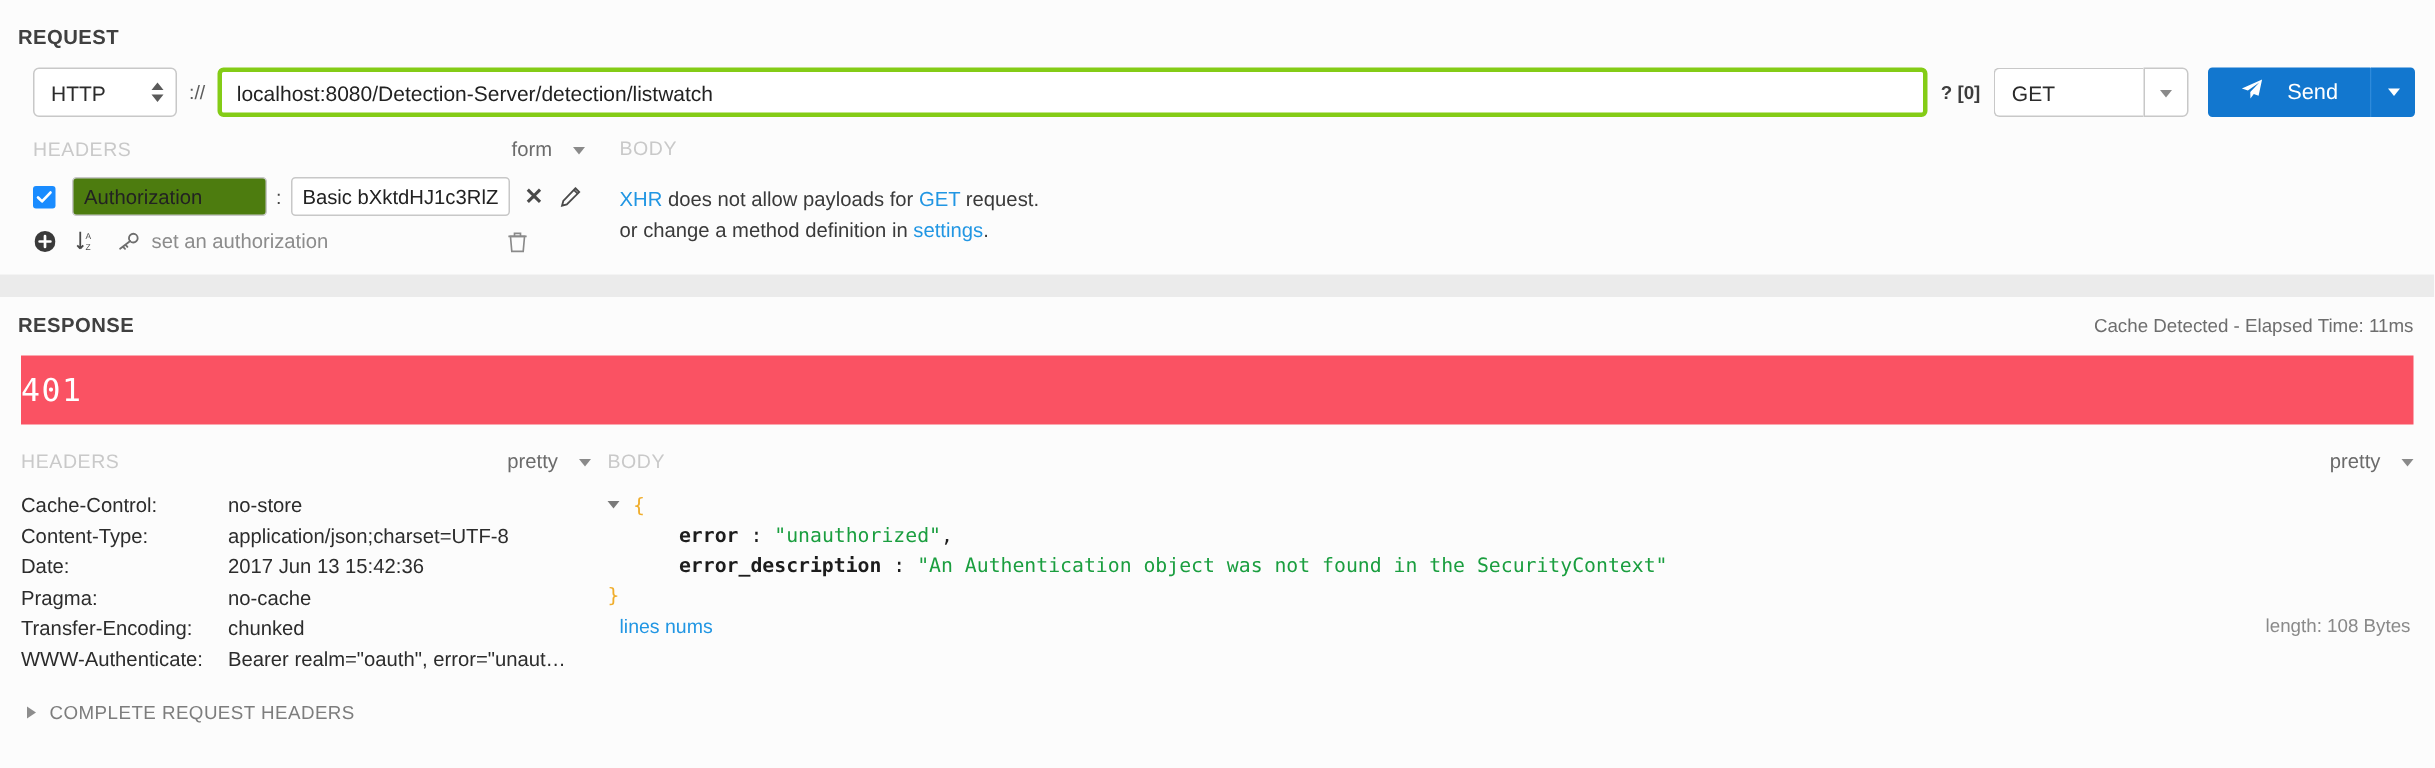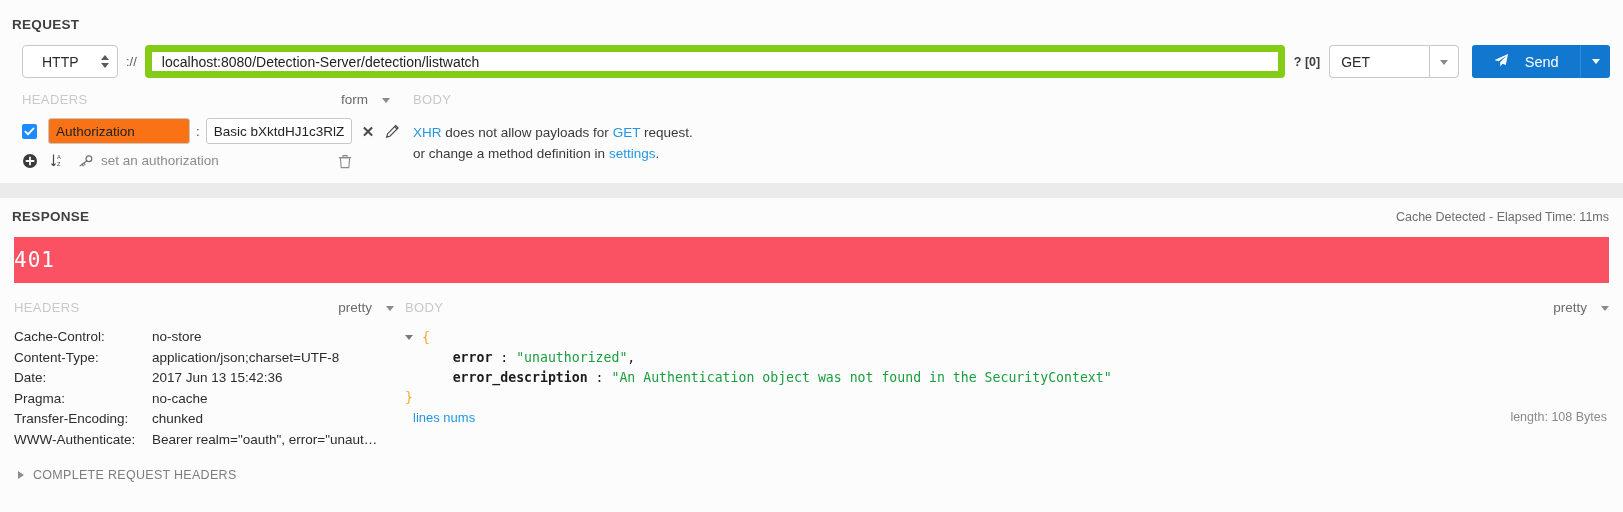--- a/index.html
+++ b/index.html
@@ -35,30 +35,30 @@
   .request { position: absolute; left:0; top:0; width:1623px; height:183px; background:#fcfcfc; }
   .req-title { position: absolute; left: 12px; top: 17px; }
 
   .urlrow { position: absolute; left: 22px; top: 45px; display: flex; align-items: center; }
   .scheme-select {
     width: 96px; height: 33px; border: 1px solid #c8c8c8; border-radius: 4px;
     background: #fff; font-size: 14px; color: #2b2b2b;
     display: flex; align-items: center; padding: 0 8px 0 11px;
     position: relative; cursor: pointer;
   }
-  .scheme-select .lbl { flex: 1; margin-left: 8px; }
+  .scheme-select .lbl { flex: 1; }
   .spin { display: flex; flex-direction: column; gap: 3px; align-items: center; }
   .spin i {
     display:block; width:0; height:0; border-left:4px solid transparent; border-right:4px solid transparent;
   }
   .spin .up { border-bottom: 5px solid #5a5a5a; }
   .spin .dn { border-top: 5px solid #5a5a5a; }
   .proto-sep { font-size: 13px; color: #5c5c5c; margin: 0 8px; }
   .url-input {
-    width: 1140px; height: 33px; border: 7px solid #84cc16; border-radius: 4px;
+    width: 1140px; height: 33px; border: 3px solid #84cc16; border-radius: 4px;
     background: #fff; font-size: 14px; color: #222; padding: 0 10px;
     font-family: "Liberation Sans", sans-serif; outline: none;
   }
   .qmark { font-size: 12.5px; font-weight: bold; color: #3d3d3d; margin: 0 9px; white-space: nowrap; }
   .method-select {
     width: 100px; height: 33px; border: 1px solid #c8c8c8; border-right: none;
     border-radius: 4px 0 0 4px; background: #fff; font-size: 14px; color: #2b2b2b;
     display: flex; align-items: center; padding-left: 11px; cursor: pointer;
   }
   .method-caret {
@@ -82,22 +82,22 @@
   
   .hdr-block { position: absolute; left: 22px; top: 90px; width: 368px; }
   .hdr-top { display: flex; align-items: center; justify-content: space-between; height: 18px; }
   .hdr-row { display: flex; align-items: center; margin-top: 10px; }
   .chk {
     width: 15px; height: 15px; border-radius: 2px; background: #1a8cff;
     display: flex; align-items: center; justify-content: center; flex: none; cursor: pointer;
   }
   .chk svg { display: block; }
   .hname {
-    margin-left: 11px; width: 142px; height: 26px; border: 1px solid #c8c8c8; border-radius: 3px;
-    background: #f97316; font-size: 13.5px; color: #222; padding: 8px 7px;
+    margin-left: 11px; width: 130px; height: 26px; border: 1px solid #c8c8c8; border-radius: 3px;
+    background: #4d7c0f; font-size: 13.5px; color: #222; padding: 8px 7px;
     font-family: "Liberation Sans", sans-serif; outline: none;
   }
   .colon { margin: 0 6px; font-size: 13px; color: #444; }
   .hval {
     width: 146px; height: 26px; border: 1px solid #c8c8c8; border-radius: 3px;
     background: #fff; font-size: 13.5px; color: #222; padding: 0 7px;
     font-family: "Liberation Sans", sans-serif; outline: none;
   }
   .ic { cursor: pointer; display: inline-flex; align-items: center; justify-content: center; }
   .x-ic { margin-left: 10px; font-size: 15px; color: #4a4a4a; font-weight: bold; line-height: 1; }

